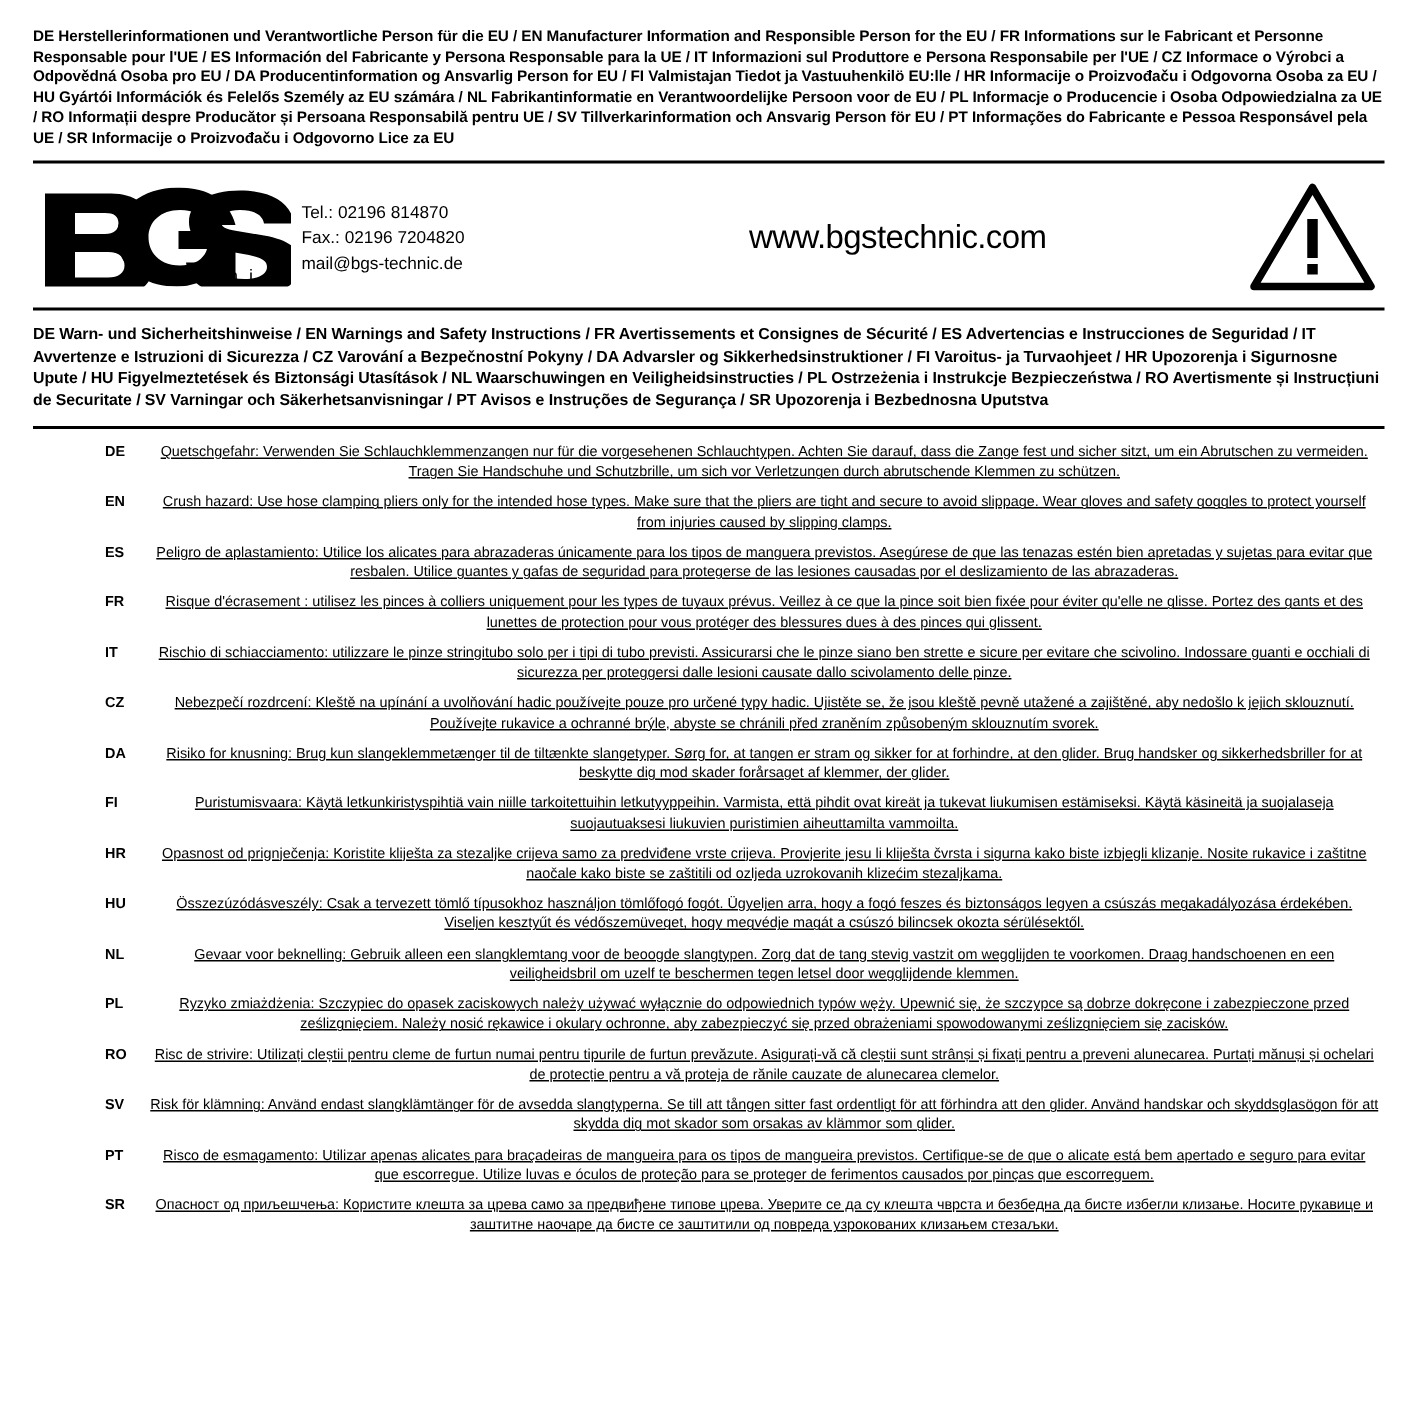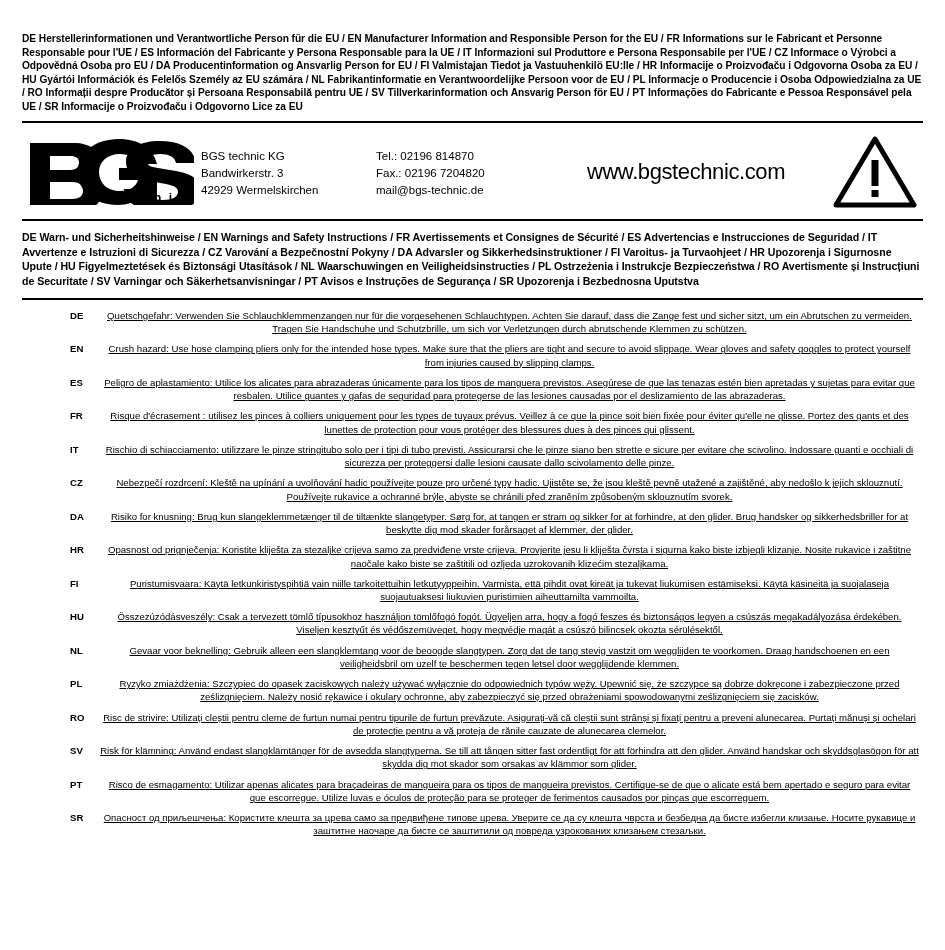--- a/index.html
+++ b/index.html
@@ -12,21 +12,21 @@
     height: 950px;
     font-family: "Liberation Sans", sans-serif;
     color: #000000;
     position: relative;
     overflow: hidden;
   }
   .page {
     width: 945px;
     height: 934px;
     box-sizing: border-box;
-    padding: 32px 22px 0 22px;
+    padding: 18px 22px 0 22px;
     position: relative;
   }
 
   
   .header-langs {
     font-size: 10.2px;
     font-weight: bold;
     line-height: 1.33;
     letter-spacing: -0.05px;
     text-align: left;
@@ -136,28 +136,23 @@
 
         <path d="M4 4 h44 c16 0 26 8 26 19 0 7-4 12-11 14 8 2 13 8 13 16 0 12-11 20-28 20 H4 Z
                  M24 17 v14 h20 c6 0 9-3 9-7 0-5-3-7-9-7 Z
                  M24 43 v17 h22 c7 0 11-3 11-8 0-6-4-9-11-9 Z" fill="#000"></path>
 
         <path d="M118 25 c-2-6-9-10-18-10-13 0-21 8-21 18 0 11 8 19 21 19 9 0 16-4 18-11 h-19 v-12 h38 v35 h-14 l-1-7 c-6 6-15 9-24 9 -24 0-40-14-40-33 0-19 16-33 41-33 20 0 34 9 38 25 Z" fill="#000" transform="translate(-6,0)"></path>
 
         <path d="M120 50 c1 7 8 11 19 11 9 0 15-3 15-8 0-4-3-6-12-8 l-17-3 c-16-3-23-9-23-19 0-13 13-21 34-21 21 0 34 8 36 22 h-20 c-1-6-7-9-16-9 -8 0-13 3-13 7 0 4 3 6 11 7 l18 3 c17 3 24 9 24 19 0 14-14 22-37 22 -23 0-37-8-39-23 Z" fill="#000" transform="translate(-2,0)"></path>
       </svg>
       <div style="position:absolute; left:145px; top:8px; font-size:10px; font-weight:bold;">®</div>
-      <div style="position:absolute; left:78px; top:52px; font-size:12px; letter-spacing:2px; font-weight:bold;">t e c h n i c</div>
-    </div>
-
-    <div class="addr-block">
-      <div>BGS technic KG</div>
-      <div>Bandwirkerstr. 3</div>
-      <div>42929 Wermelskirchen</div>
-    </div>
+      <div style="position:absolute; left:78px; top:52px; font-size:12px; letter-spacing:2px; font-weight:normal;">t e c h n i c</div>
+    </div>
+
 
     <div class="contact-block">
       <div>Tel.: 02196 814870</div>
       <div>Fax.: 02196 7204820</div>
       <div>mail@bgs-technic.de</div>
     </div>
 
     <div class="website">www.bgstechnic.com</div>
 
     <div class="warn-triangle">
@@ -198,28 +193,28 @@
     </div>
     <div class="warn-row">
       <div class="warn-code">CZ</div>
       <div class="warn-text">Nebezpečí rozdrcení: Kleště na upínání a uvolňování hadic používejte pouze pro určené typy hadic. Ujistěte se, že jsou kleště pevně utažené a zajištěné, aby nedošlo k jejich sklouznutí. Používejte rukavice a ochranné brýle, abyste se chránili před zraněním způsobeným sklouznutím svorek.</div>
     </div>
     <div class="warn-row">
       <div class="warn-code">DA</div>
       <div class="warn-text">Risiko for knusning: Brug kun slangeklemmetænger til de tiltænkte slangetyper. Sørg for, at tangen er stram og sikker for at forhindre, at den glider. Brug handsker og sikkerhedsbriller for at beskytte dig mod skader forårsaget af klemmer, der glider.</div>
     </div>
     <div class="warn-row">
+      <div class="warn-code">FI</div>
+      <div class="warn-text">Puristumisvaara: Käytä letkunkiristyspihtiä vain niille tarkoitettuihin letkutyyppeihin. Varmista, että pihdit ovat kireät ja tukevat liukumisen estämiseksi. Käytä käsineitä ja suojalaseja suojautuaksesi liukuvien puristimien aiheuttamilta vammoilta.</div>
+    </div>
+    <div class="warn-row">
       <div class="warn-code">HR</div>
       <div class="warn-text">Opasnost od prignječenja: Koristite kliješta za stezaljke crijeva samo za predviđene vrste crijeva. Provjerite jesu li kliješta čvrsta i sigurna kako biste izbjegli klizanje. Nosite rukavice i zaštitne naočale kako biste se zaštitili od ozljeda uzrokovanih klizećim stezaljkama.</div>
     </div>
     <div class="warn-row">
-      <div class="warn-code">FI</div>
-      <div class="warn-text">Puristumisvaara: Käytä letkunkiristyspihtiä vain niille tarkoitettuihin letkutyyppeihin. Varmista, että pihdit ovat kireät ja tukevat liukumisen estämiseksi. Käytä käsineitä ja suojalaseja suojautuaksesi liukuvien puristimien aiheuttamilta vammoilta.</div>
-    </div>
-    <div class="warn-row">
       <div class="warn-code">HU</div>
       <div class="warn-text">Összezúzódásveszély: Csak a tervezett tömlő típusokhoz használjon tömlőfogó fogót. Ügyeljen arra, hogy a fogó feszes és biztonságos legyen a csúszás megakadályozása érdekében. Viseljen kesztyűt és védőszemüveget, hogy megvédje magát a csúszó bilincsek okozta sérülésektől.</div>
     </div>
     <div class="warn-row">
       <div class="warn-code">NL</div>
       <div class="warn-text">Gevaar voor beknelling: Gebruik alleen een slangklemtang voor de beoogde slangtypen. Zorg dat de tang stevig vastzit om wegglijden te voorkomen. Draag handschoenen en een veiligheidsbril om uzelf te beschermen tegen letsel door wegglijdende klemmen.</div>
     </div>
     <div class="warn-row">
       <div class="warn-code">PL</div>
       <div class="warn-text">Ryzyko zmiażdżenia: Szczypiec do opasek zaciskowych należy używać wyłącznie do odpowiednich typów węży. Upewnić się, że szczypce są dobrze dokręcone i zabezpieczone przed ześlizgnięciem. Należy nosić rękawice i okulary ochronne, aby zabezpieczyć się przed obrażeniami spowodowanymi ześlizgnięciem się zacisków.</div>

